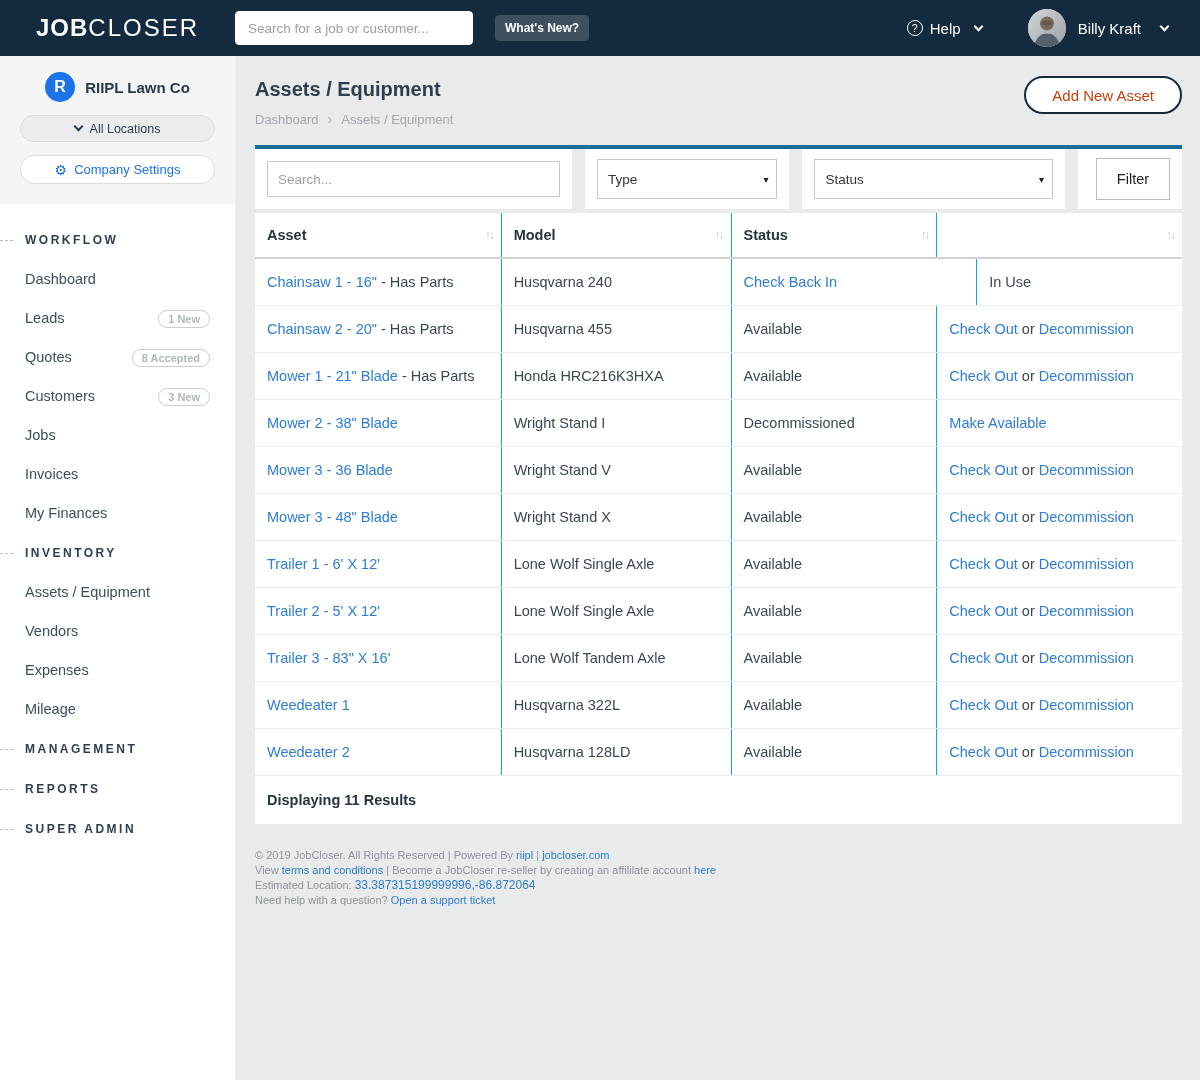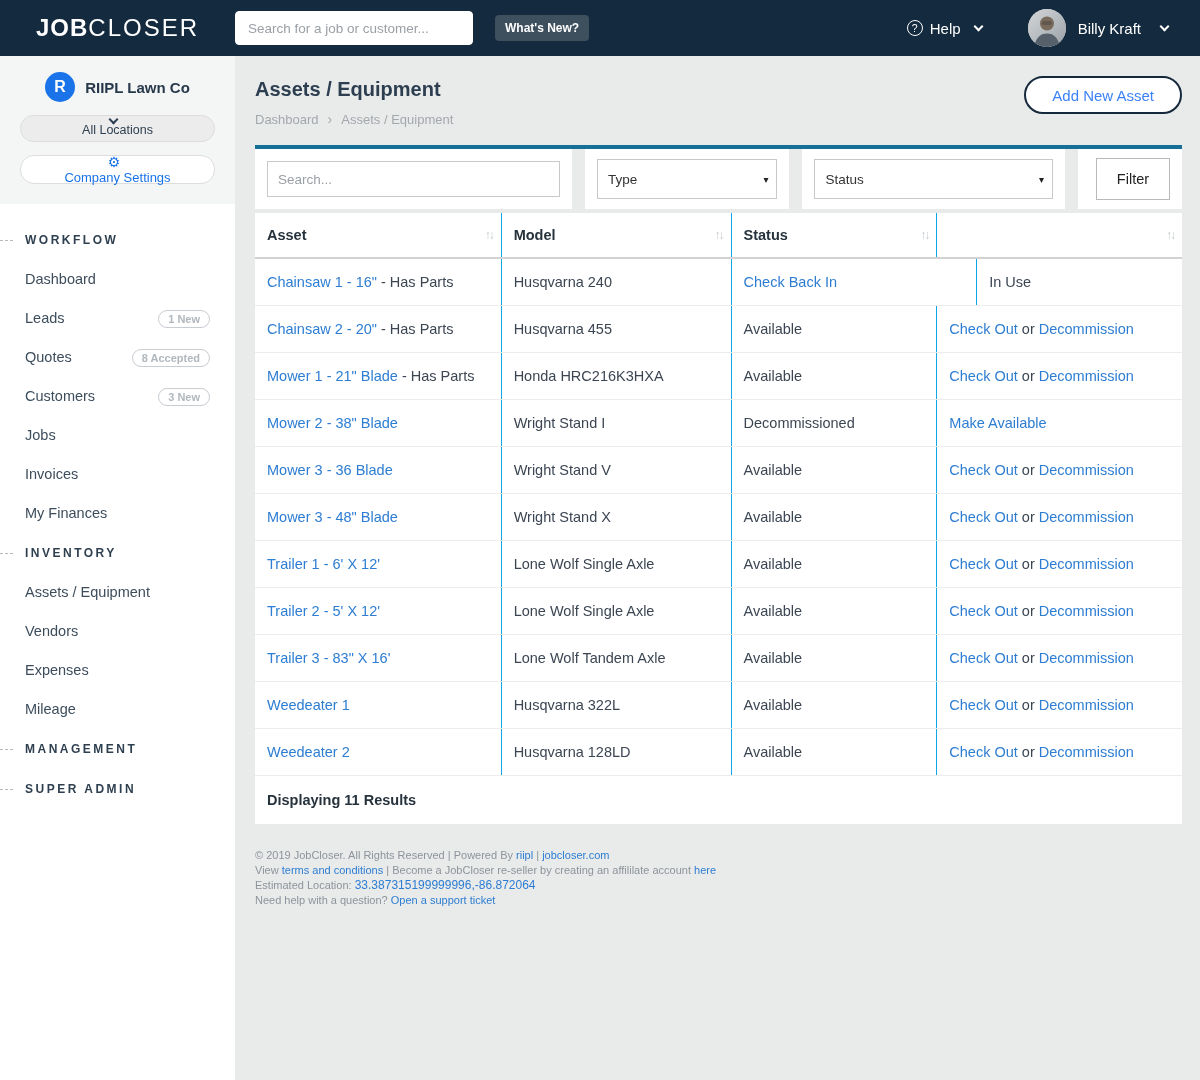--- a/index.html
+++ b/index.html
@@ -33,39 +33,39 @@
   .sidebar { width:235px; flex:0 0 235px; background:#fff; }
   .content { flex:1; position:relative; padding:0 18px 0 20px; background:#e9eaea; }
 
   
   .company { background:#f4f5f5; padding:16px 20px 20px; }
   .company-row { display:flex; align-items:center; justify-content:center; gap:10px; }
   .r-badge { width:30px; height:30px; border-radius:50%; background:#1a73e8; color:#fff; font-weight:bold;
              font-size:16px; display:flex; align-items:center; justify-content:center; }
   .company-name { color:#27394b; font-size:15px; font-weight:bold; }
   .pill { margin:13px auto 0; width:195px; height:27px; border-radius:14px; display:flex; align-items:center;
-          justify-content:center; font-size:12.5px; cursor:pointer;flex-direction:column; }
+          justify-content:center; font-size:12.5px; cursor:pointer; }
   .pill.locations { background:#ececec; border:1px solid #dcdcdc; color:#2c3e50; }
   .pill.settings { background:#fff; border:1px solid #ddd; color:#1a73e8; height:29px; font-size:13px; }
   .gear { margin-right:7px; font-size:14px; }
   .nav-list { padding-top:16px; }
   .nav-header { position:relative; padding:13px 0 13px 25px; font-size:12px; font-weight:bold;
                 letter-spacing:2.5px; color:#2e3f50; }
   .nav-header::before { content:""; position:absolute; left:0; top:50%; width:13px; border-top:1px dashed #b8b8b8; }
   .nav-item { position:relative; padding:11px 25px 12px; font-size:14.5px; color:#3d4d5c; cursor:pointer; }
   .badge { position:absolute; right:25px; top:50%; transform:translateY(-50%); border:1px solid #c8cdd2;
            color:#b0b7bd; font-size:11px; font-weight:bold; padding:2px 9px; border-radius:11px; background:#fff; }
 
   
   .page-title { margin-top:22px; font-size:20px; font-weight:bold; color:#2c3e50; }
   .breadcrumb { margin-top:10px; font-size:13px; color:#a3a8ad; display:flex; align-items:center; }
   .breadcrumb .sep { margin:0 9px; font-size:14px; }
   .breadcrumb a { color:#a3a8ad; text-decoration:none; cursor:pointer; }
   .add-btn { position:absolute; right:18px; top:20px; height:38px; padding:0 26px; border-radius:20px;
-             border:2px solid #16293c; background:#fff; color:#3b82f6; font-size:15px; cursor:pointer;
+             border:2px solid #16293c; background:#fff; color:#c2410c; font-size:15px; cursor:pointer;
              font-family:inherit; }
 
   
   .filter-bar { margin-top:18px; border-top:4px solid #156f96; display:flex; gap:13px; height:64px; }
   .fcell { background:#fff; display:flex; align-items:center; padding:0 12px; }
   .fcell.fsearch { flex:1.56; }
   .fcell.ftype { flex:0.96; }
   .fcell.fstatus { flex:1.27; }
   .fcell.fbtn { flex:0 0 104px; justify-content:flex-end; }
   .fsearch input { width:100%; height:36px; border:1px solid #c9c9c9; padding:0 10px; font-size:13.5px;
@@ -193,20 +193,21 @@
           <span>Vendors</span>
         </div>
         <div class="nav-item">
           <span>Expenses</span>
         </div>
         <div class="nav-item">
           <span>Mileage</span>
         </div>
 
         <div class="nav-header">MANAGEMENT</div>
+        <div class="nav-header">REPORTS</div>
         <div class="nav-header">SUPER ADMIN</div>
       </nav>
     </aside>
 
     <main class="content">
       <h1 class="page-title">Assets / Equipment</h1>
       <div class="breadcrumb">
         <a>Dashboard</a>
         <span class="sep">›</span>
         <span>Assets / Equipment</span>

